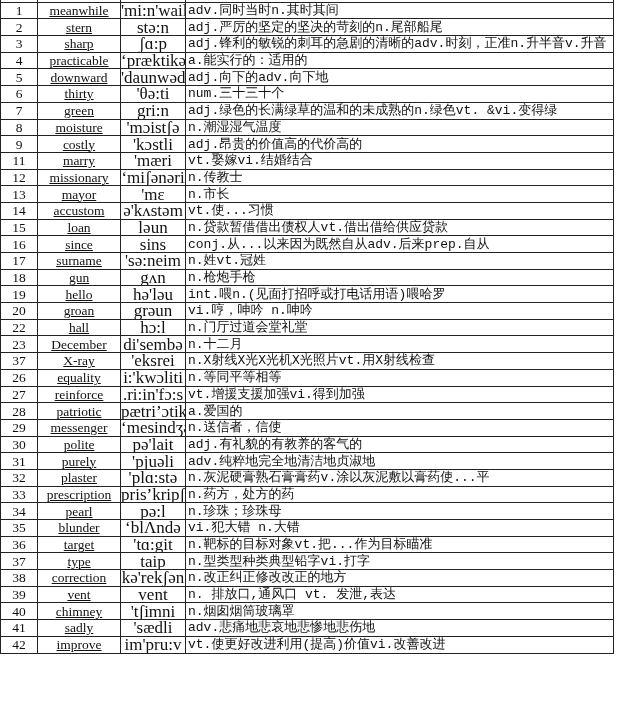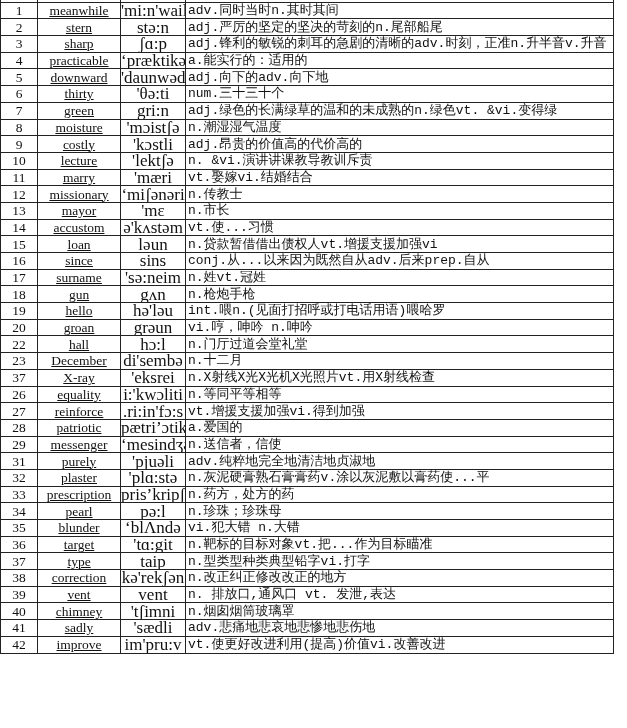--- a/index.html
+++ b/index.html
@@ -96,26 +96,20 @@
     <td class="phon">'mɔistʃə</td>
     <td class="mean">n.潮湿湿气温度</td>
   </tr>
         <tr>
     <td class="num">9</td>
     <td class="word">costly</td>
     <td class="phon">'kɔstli</td>
     <td class="mean">adj.昂贵的价值高的代价高的</td>
   </tr>
         <tr>
-    <td class="num">10</td>
-    <td class="word">lecture</td>
-    <td class="phon">'lektʃə</td>
-    <td class="mean">n. &amp;vi.演讲讲课教导教训斥责</td>
-  </tr>
-        <tr>
     <td class="num">11</td>
     <td class="word">marry</td>
     <td class="phon">'mæri</td>
     <td class="mean">vt.娶嫁vi.结婚结合</td>
   </tr>
         <tr>
     <td class="num">12</td>
     <td class="word">missionary</td>
     <td class="phon">‘miʃənəri</td>
     <td class="mean">n.传教士</td>
@@ -129,21 +123,21 @@
         <tr>
     <td class="num">14</td>
     <td class="word">accustom</td>
     <td class="phon">ə'kʌstəm</td>
     <td class="mean">vt.使...习惯</td>
   </tr>
         <tr>
     <td class="num">15</td>
     <td class="word">loan</td>
     <td class="phon">ləun</td>
-    <td class="mean">n.贷款暂借借出债权人vt.增援支援加强vi</td>
+    <td class="mean">n.贷款暂借借出债权人vt.借出借给供应贷款</td>
   </tr>
         <tr>
     <td class="num">16</td>
     <td class="word">since</td>
     <td class="phon">sins</td>
     <td class="mean">conj.从...以来因为既然自从adv.后来prep.自从</td>
   </tr>
         <tr>
     <td class="num">17</td>
     <td class="word">surname</td>
@@ -202,20 +196,26 @@
     <td class="num">28</td>
     <td class="word">patriotic</td>
     <td class="phon">pætri’ɔtik</td>
     <td class="mean">a.爱国的</td>
   </tr>
         <tr>
     <td class="num">29</td>
     <td class="word">messenger</td>
     <td class="phon">‘mesindʒə</td>
     <td class="mean">n.送信者，信使</td>
+  </tr>
+        <tr>
+    <td class="num">30</td>
+    <td class="word">polite</td>
+    <td class="phon">pə'lait</td>
+    <td class="mean">adj.有礼貌的有教养的客气的</td>
   </tr>
         <tr>
     <td class="num">31</td>
     <td class="word">purely</td>
     <td class="phon">'pjuəli</td>
     <td class="mean">adv.纯粹地完全地清洁地贞淑地</td>
   </tr>
         <tr>
     <td class="num">32</td>
     <td class="word">plaster</td>

